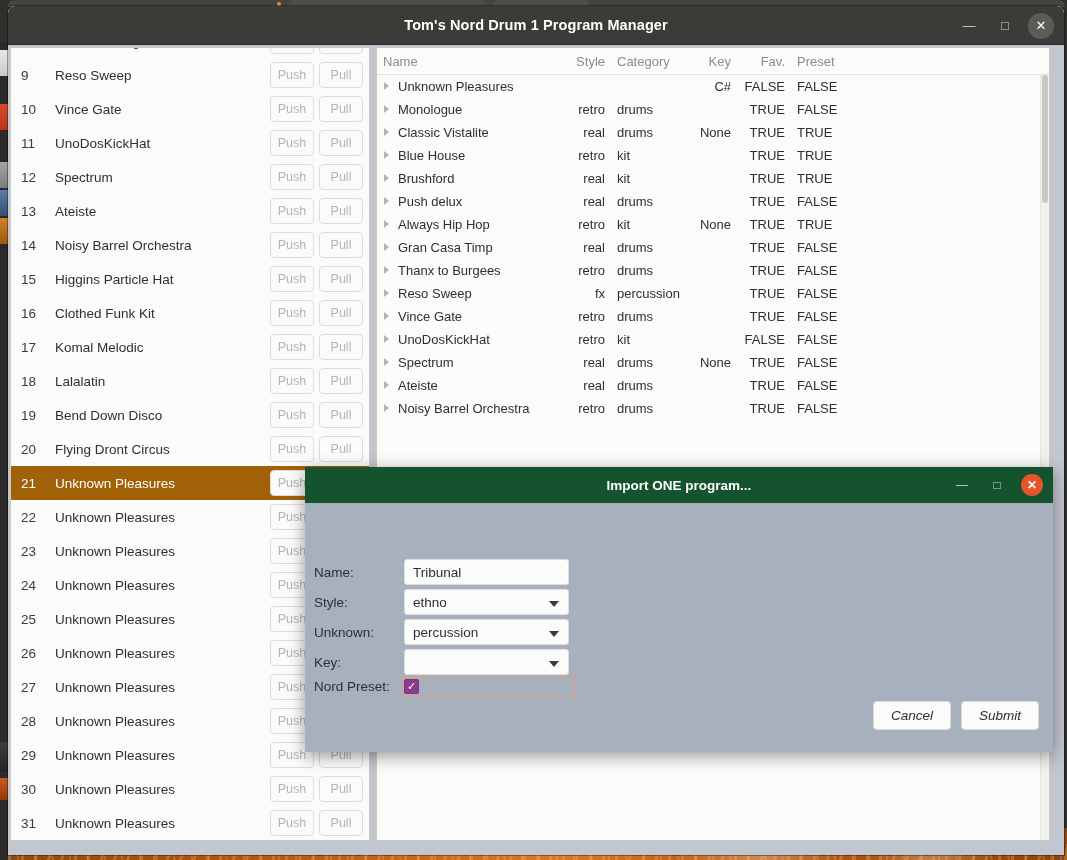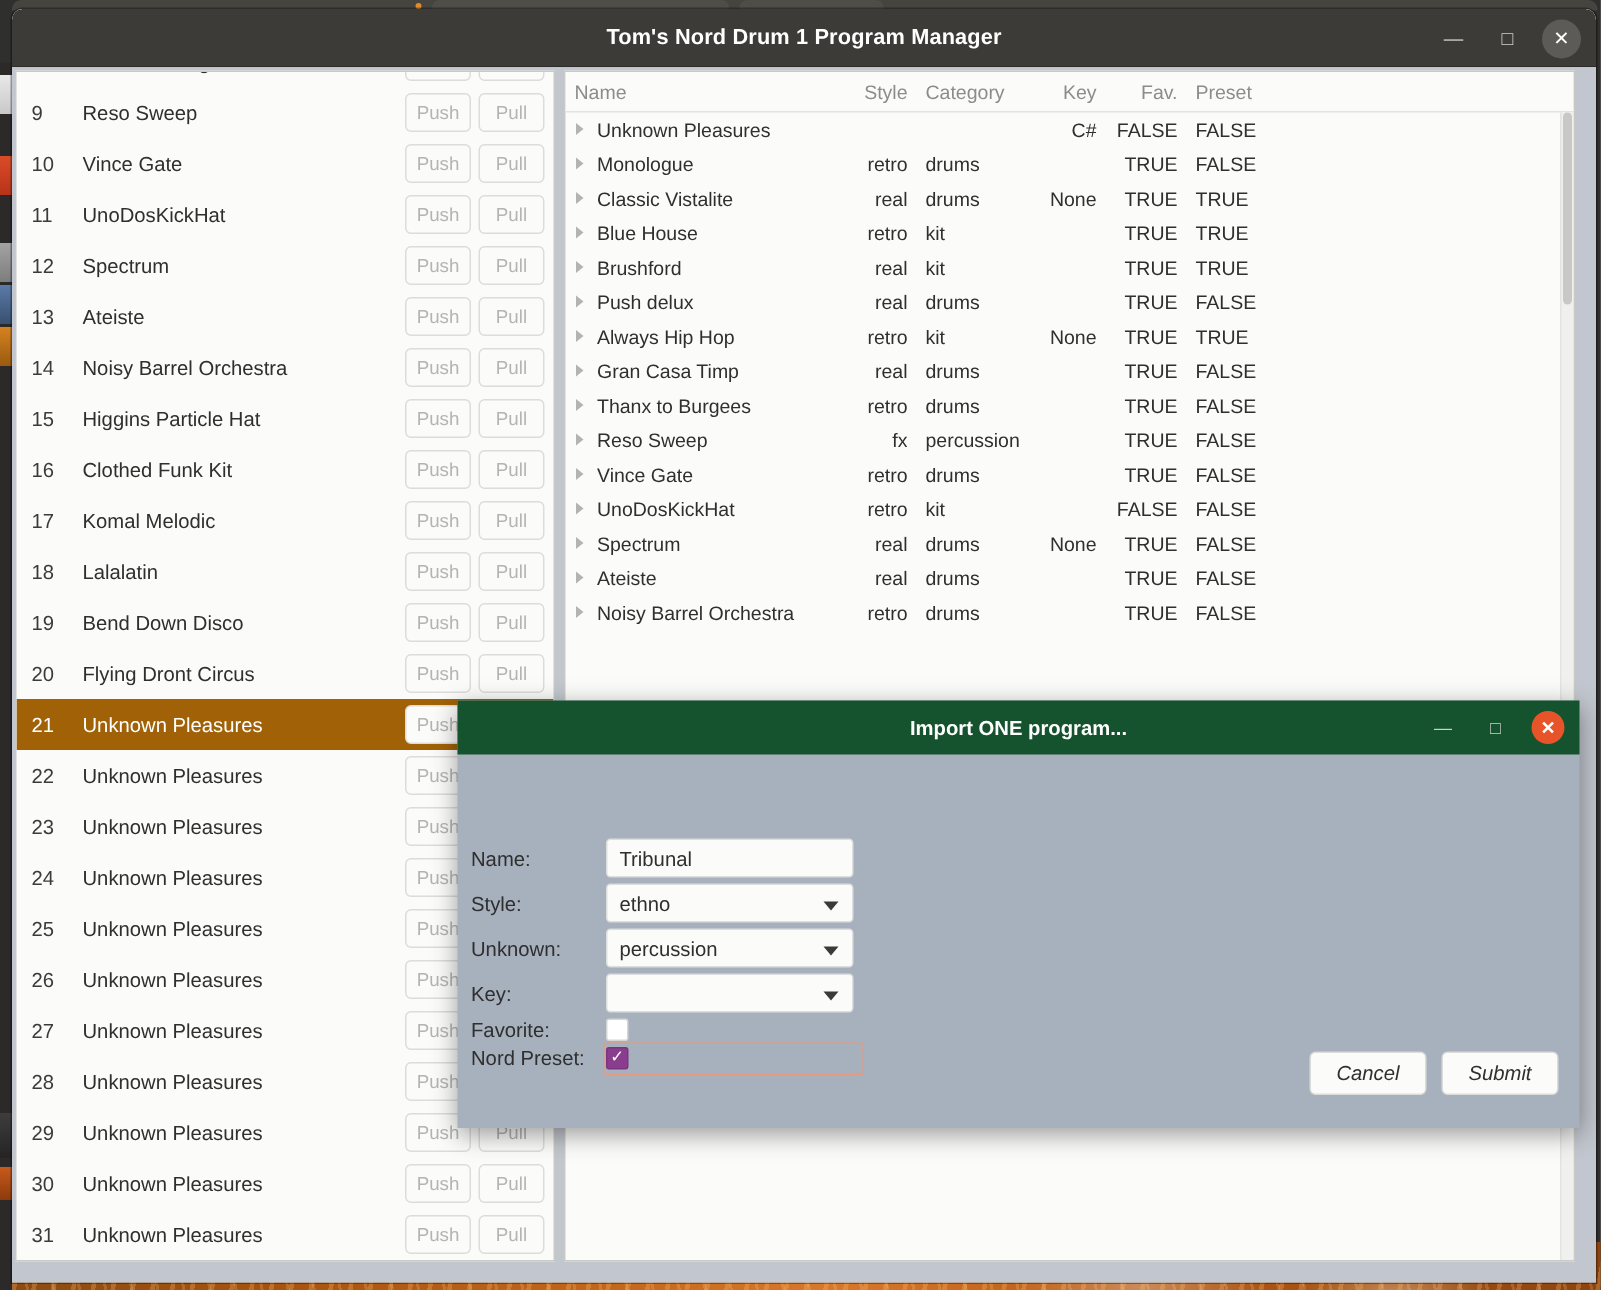--- a/index.html
+++ b/index.html
@@ -645,26 +645,20 @@
           </div>
           <div class="frow">
             <div class="flabel">Key:</div>
             <div class="fctl">
               <div class="fselect">
                 <span></span>
               </div>
             </div>
           </div>
           <div class="frow frow-check">
-            <div class="flabel">Favorite:</div>
-            <div class="check-wrap">
-              <div class="checkbox" id="favorite-checkbox"></div>
-            </div>
-          </div>
-          <div class="frow frow-check">
             <div class="flabel">Nord Preset:</div>
             <div class="check-wrap">
               <div class="checkbox checked" id="nordpreset-checkbox">✓</div>
               <div id="nordpreset-focus-ring"></div>
             </div>
           </div>
         </div>
 
         <div id="dlg-actions">
           <div class="dlg-action">Cancel</div>

